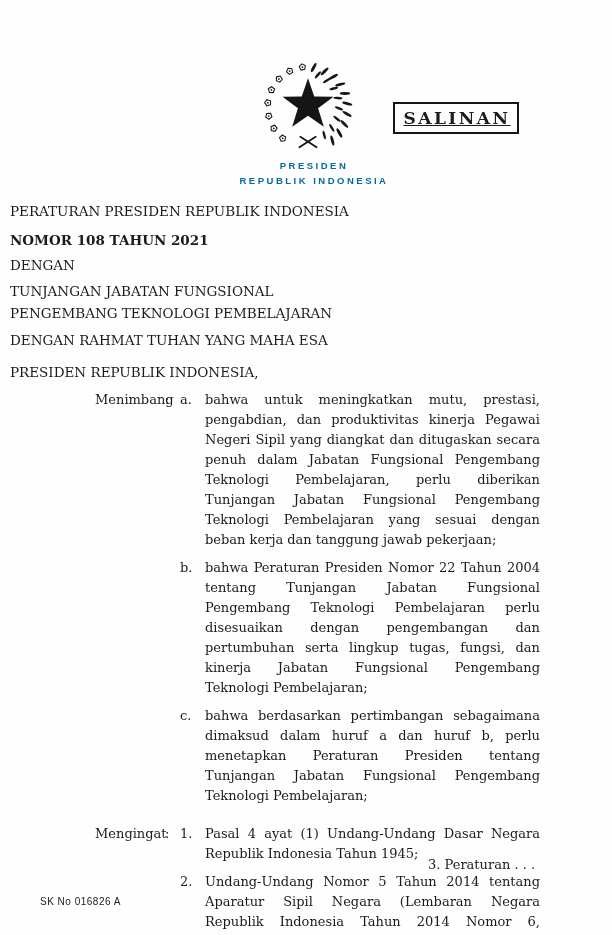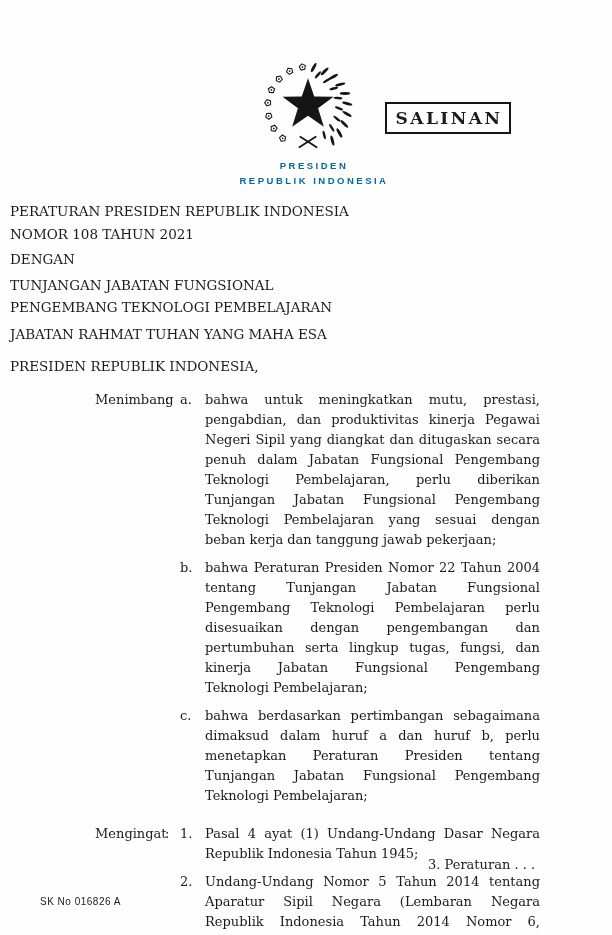--- a/index.html
+++ b/index.html
@@ -7,25 +7,26 @@
     position:relative;
     width:612px; height:935px;
     background:#fefefe;
     color:#1b1b1b;
     font-family:"DejaVu Serif", serif;
     overflow:hidden;
   }
 
   
   .salinan-box {
-    position:absolute; left:385px; top:102px;
+    position:absolute; left:393px; top:102px;
     width:122px; height:28px;
     border:2.5px solid #141414;
     display:flex; align-items:center; justify-content:center;
     background:#fefefe;
+    text-decoration:underline;
   }
   .salinan-box span {
     font-family:"DejaVu Serif", serif;
     font-weight:bold; font-size:17px; letter-spacing:2.5px;
     transform:translateX(1px);
   }
 
   
   .emblem { position:absolute; left:259px; top:59px; width:98px; height:96px; }
   .emblem svg { width:100%; height:100%; }
@@ -39,21 +40,21 @@
   }
   .letterhead .lh1 { font-size:9.5px; letter-spacing:2.5px; }
   .letterhead .lh2 { font-size:9.5px; letter-spacing:2.5px; margin-top:4px; }
 
   
   .title-block {
     position:absolute; top:203px; left:10px; width:600px;
     text-align:left; font-size:13.5px; line-height:16px;
   }
   .title-block .t-line1 { }
-  .title-block .t-line2 { margin-top:7px; }
+  .title-block .t-line2 { margin-top:13px;font-weight:bold; }
   .title-block .t-tentang { margin-top:9px; }
   .title-block .t-subject { margin-top:9px; line-height:18px; }
   .title-block .t-invocation { margin-top:10px; }
   .title-block .t-authority { margin-top:16px; }
 
   
   .sections { position:absolute; top:390px; left:0; width:612px; font-size:13px; line-height:20px; }
   .section { display:flex; margin-left:95px; }
   .section + .section { margin-top:18px; }
   .section-label { width:70px; flex:none; }
@@ -156,21 +157,21 @@
     <div class="lh1">PRESIDEN</div>
     <div class="lh2">REPUBLIK  INDONESIA</div>
   </div>
 
   <div class="title-block">
     <div class="t-line1">PERATURAN PRESIDEN REPUBLIK INDONESIA</div>
     <div class="t-line2">NOMOR 108 TAHUN 2021</div>
     <div class="t-tentang">DENGAN</div>
     <div class="t-subject">TUNJANGAN JABATAN FUNGSIONAL</div>
     <div class="t-subject" style="margin-top:4px;">PENGEMBANG TEKNOLOGI PEMBELAJARAN</div>
-    <div class="t-invocation">JABATAN RAHMAT TUHAN YANG MAHA ESA</div>
+    <div class="t-invocation">DENGAN RAHMAT TUHAN YANG MAHA ESA</div>
     <div class="t-authority">PRESIDEN REPUBLIK INDONESIA,</div>
   </div>
 
   <div class="sections">
 
     <div class="section">
       <div class="section-label">Menimbang</div>
       <div class="section-colon">:</div>
       <div class="section-items">
         <div class="item">

